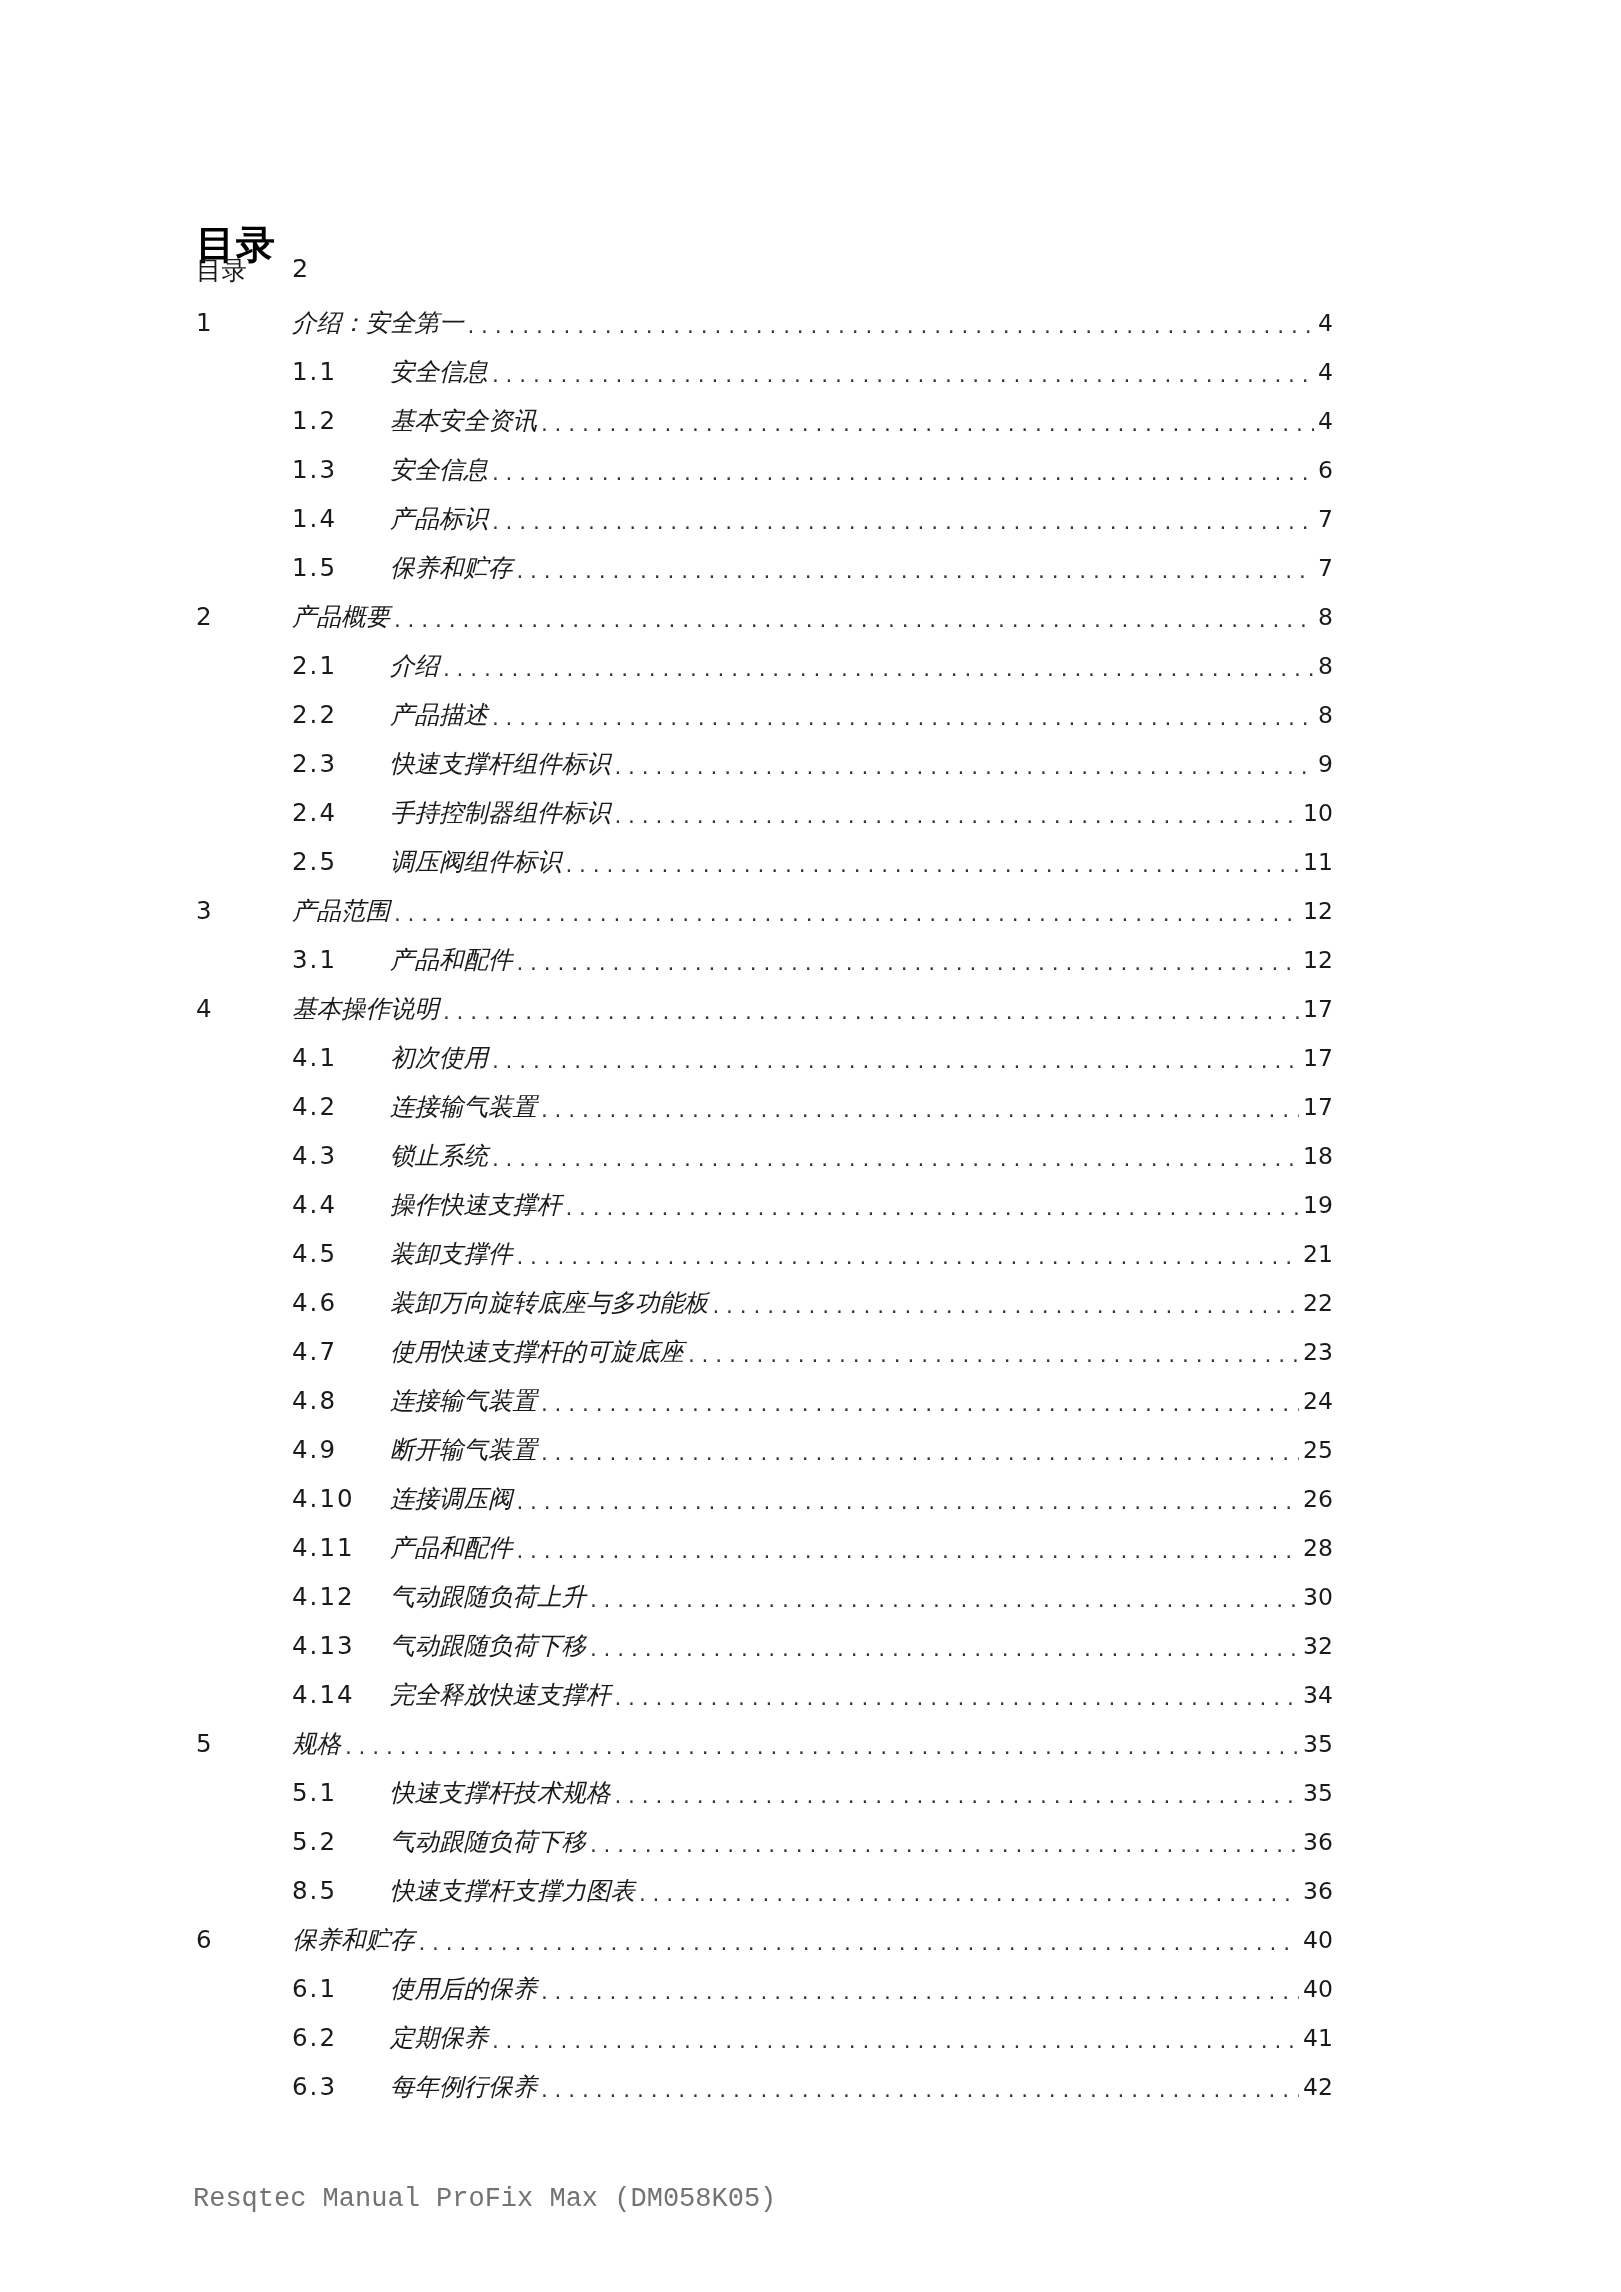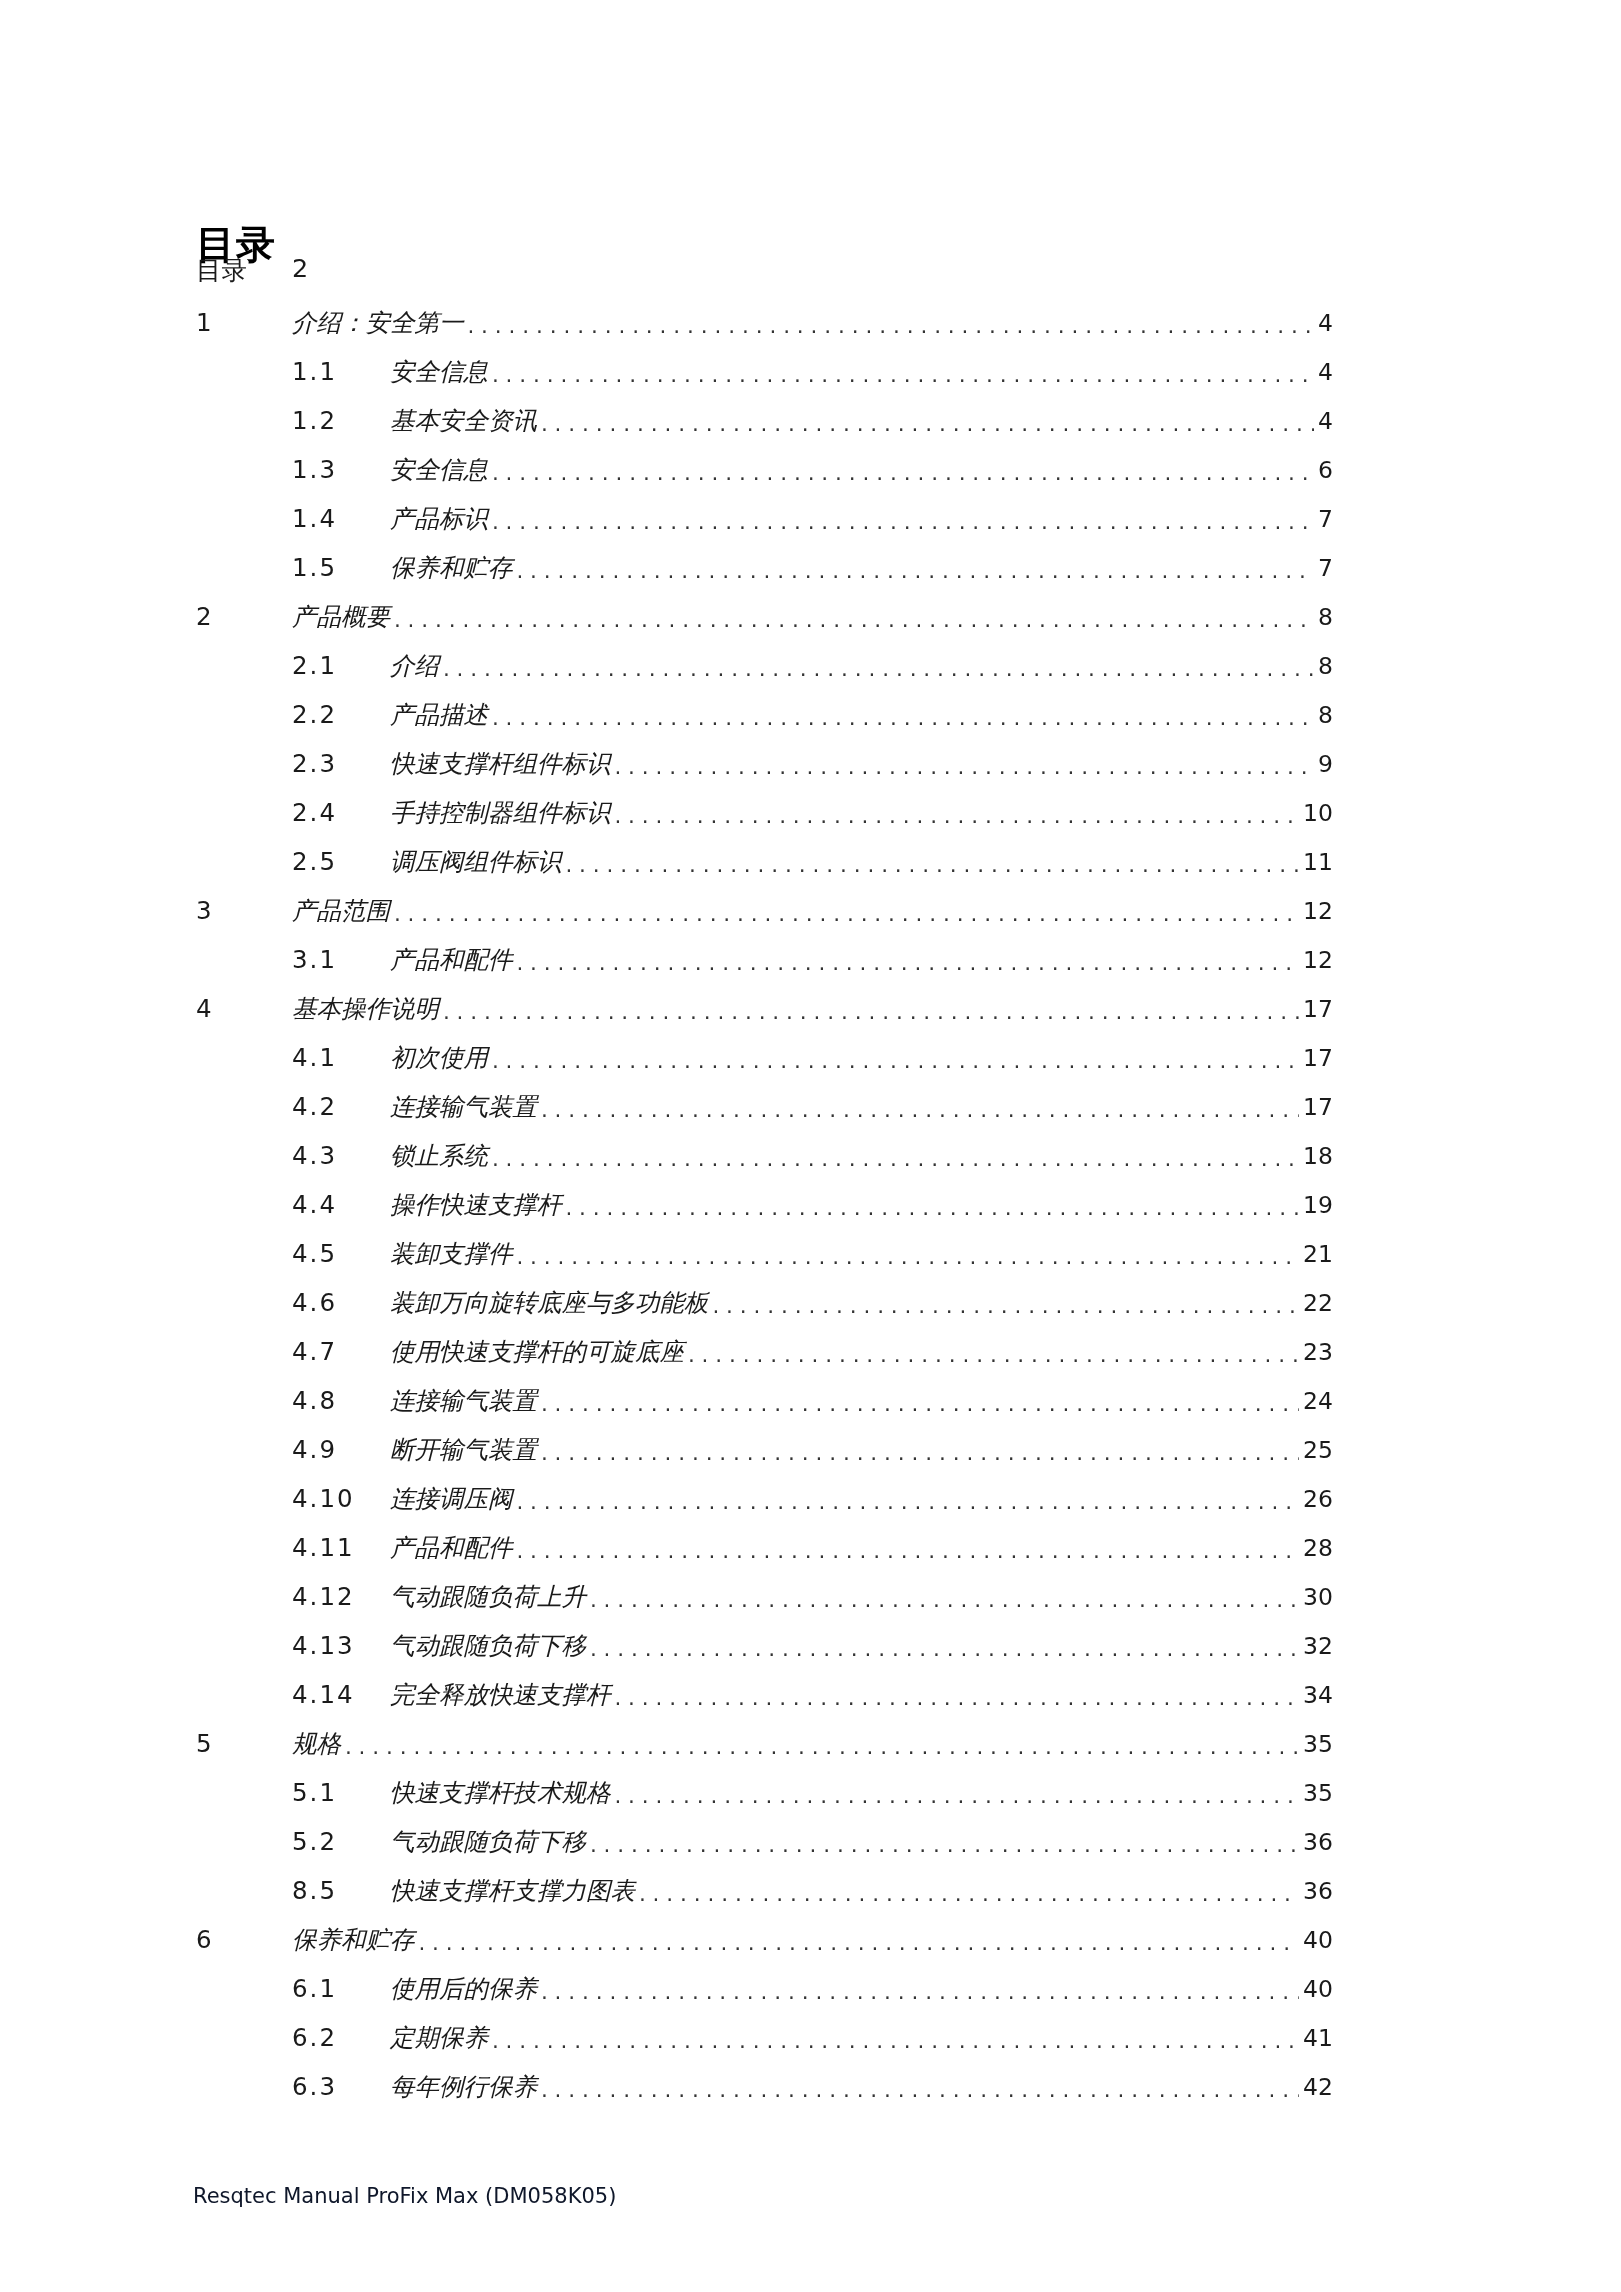--- a/index.html
+++ b/index.html
@@ -39,21 +39,21 @@
   .toc-row .leader::before {
     content: ". . . . . . . . . . . . . . . . . . . . . . . . . . . . . . . . . . . . . . . . . . . . . . . . . . . . . . . . . . . . . . . . . . . . . . . . . . . . . . . . . . . . . . . . . . . . . . . . . . . . . . . . . . . . . . .";
     letter-spacing: 0;
   }
   .toc-row .page {
     flex: 0 0 auto; text-align: right; min-width: 13.7px;
     font-family: "DejaVu Sans", sans-serif; font-size: 23.5px;
   }
   .footer {
     position: absolute; left: 193px; top: 2184px;
-    font-size: 21px; color: #0f172a;
+    font-size: 27px; color: #737373; font-family: Liberation Mono, monospace;
   }
 </style>
 </head>
 <body>
 
 <h1 class="page-title">目录</h1>
 
 <div class="toc-self">
   <span class="lbl">目录</span>
   <span>2</span>

